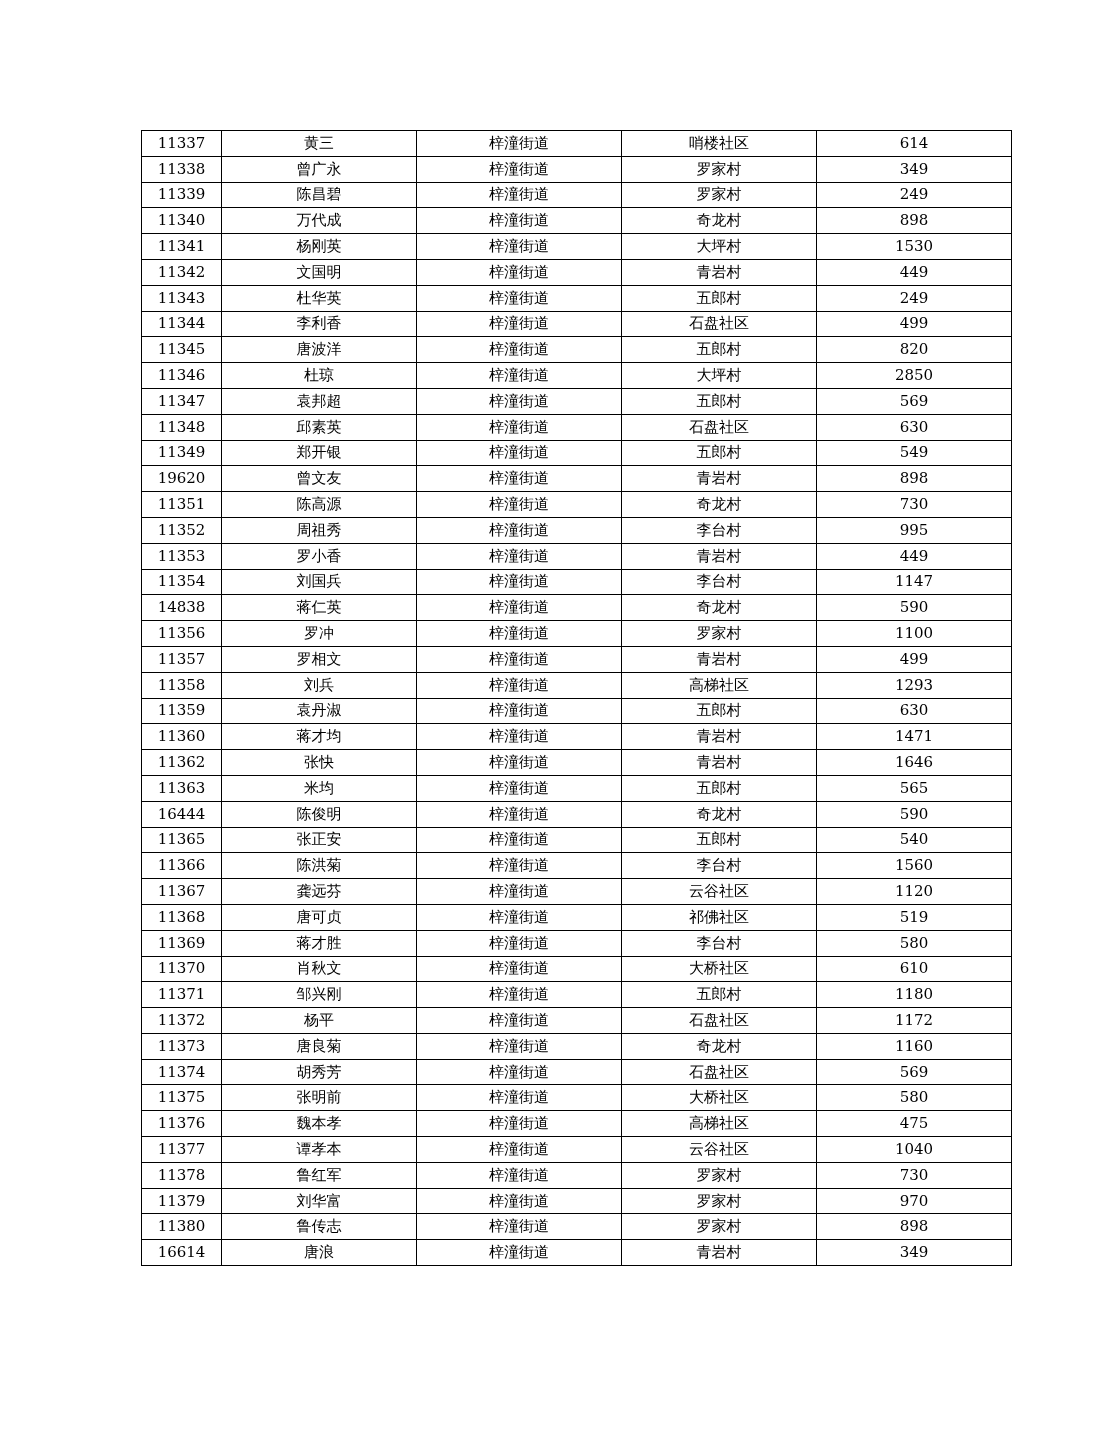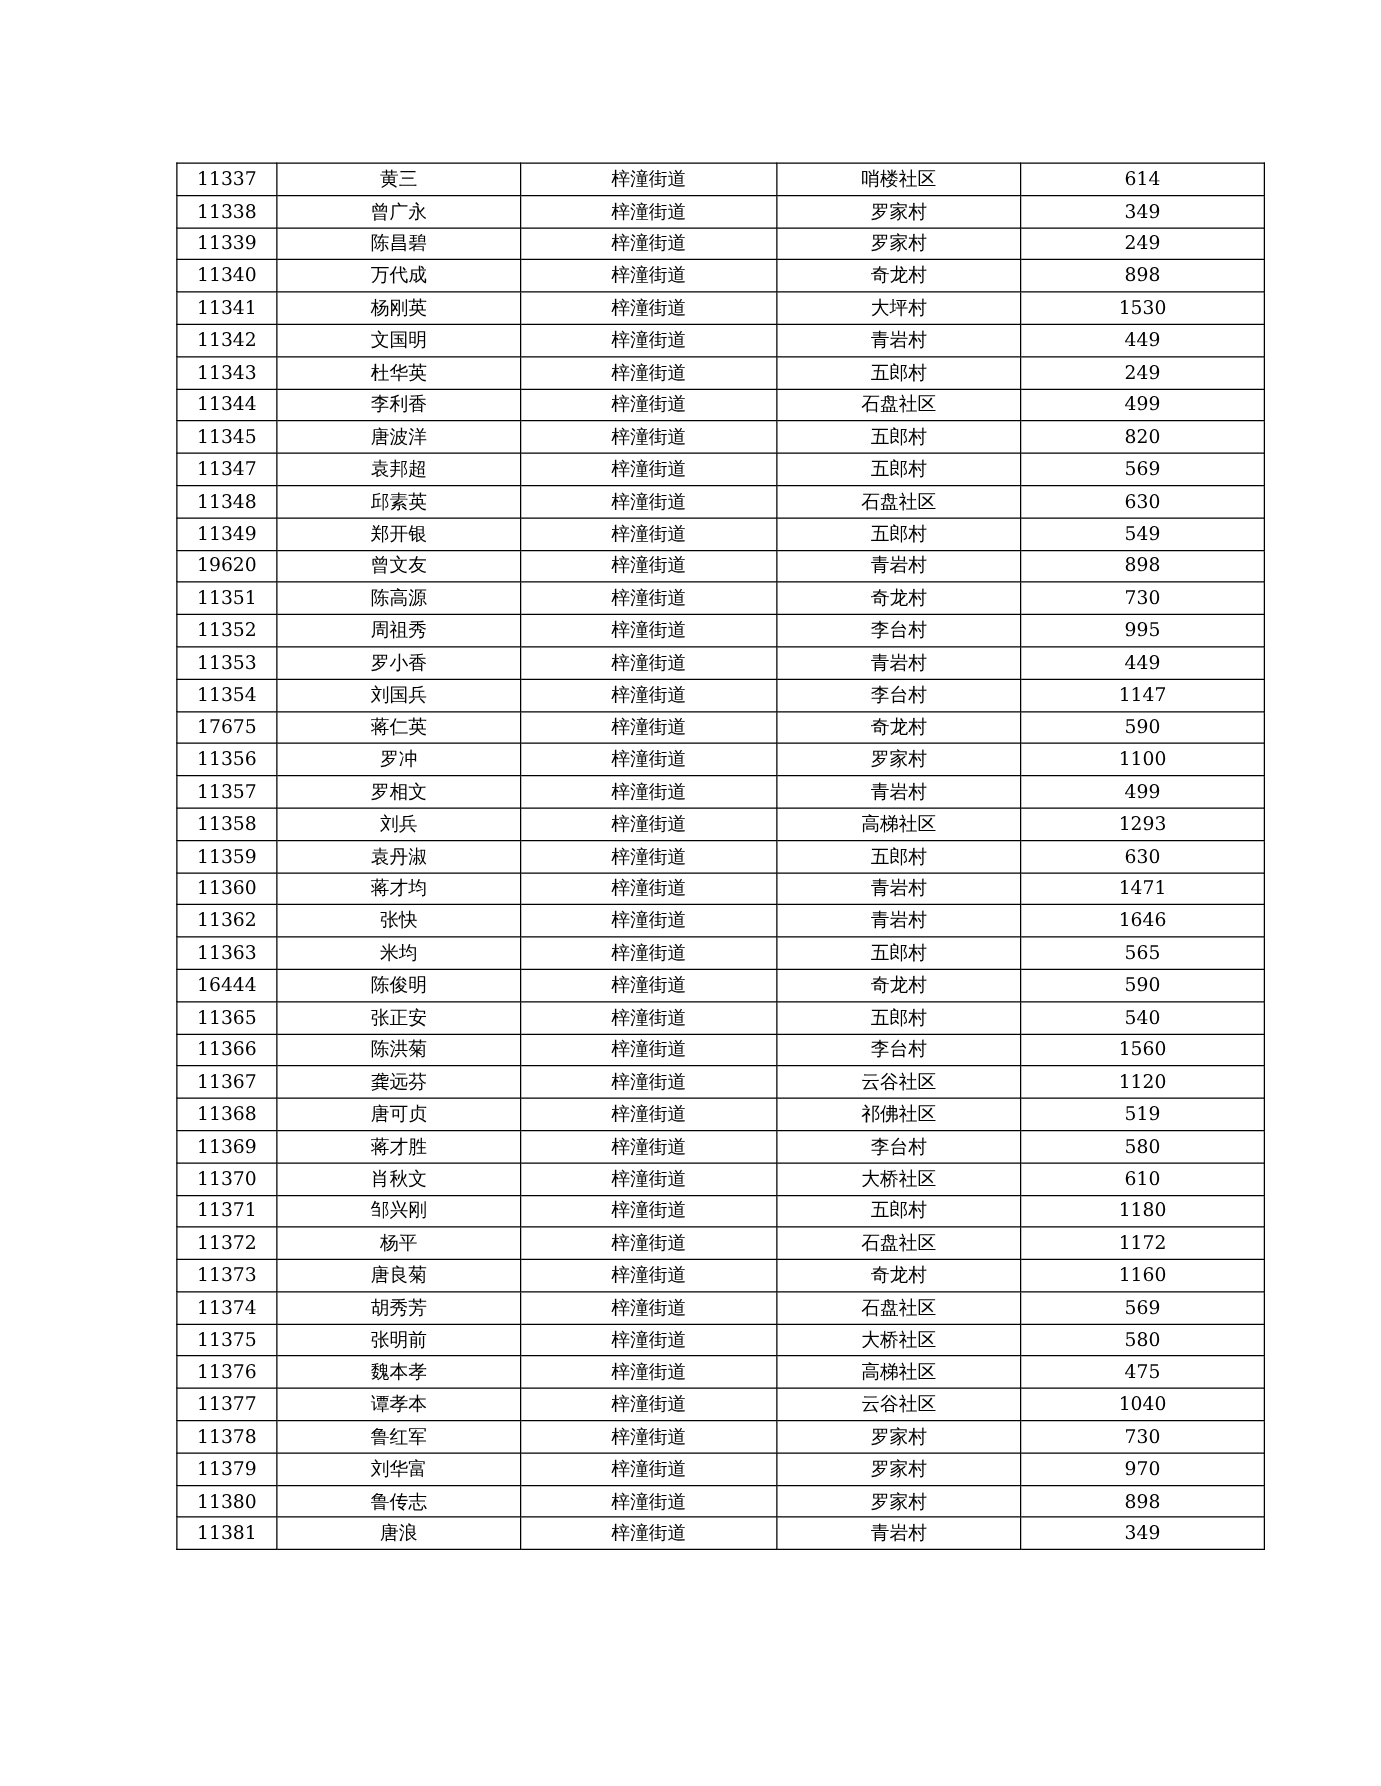--- a/index.html
+++ b/index.html
@@ -112,20 +112,27 @@
           <td>499</td>
         </tr>
         <tr>
           <td>11345</td>
           <td>唐波洋</td>
           <td>梓潼街道</td>
           <td>五郎村</td>
           <td>820</td>
         </tr>
         <tr>
+          <td>11346</td>
+          <td>杜琼</td>
+          <td>梓潼街道</td>
+          <td>大坪村</td>
+          <td>2850</td>
+        </tr>
+        <tr>
           <td>11347</td>
           <td>袁邦超</td>
           <td>梓潼街道</td>
           <td>五郎村</td>
           <td>569</td>
         </tr>
         <tr>
           <td>11348</td>
           <td>邱素英</td>
           <td>梓潼街道</td>
@@ -168,21 +175,21 @@
           <td>449</td>
         </tr>
         <tr>
           <td>11354</td>
           <td>刘国兵</td>
           <td>梓潼街道</td>
           <td>李台村</td>
           <td>1147</td>
         </tr>
         <tr>
-          <td>17675</td>
+          <td>14838</td>
           <td>蒋仁英</td>
           <td>梓潼街道</td>
           <td>奇龙村</td>
           <td>590</td>
         </tr>
         <tr>
           <td>11356</td>
           <td>罗冲</td>
           <td>梓潼街道</td>
           <td>罗家村</td>
@@ -343,21 +350,21 @@
           <td>970</td>
         </tr>
         <tr>
           <td>11380</td>
           <td>鲁传志</td>
           <td>梓潼街道</td>
           <td>罗家村</td>
           <td>898</td>
         </tr>
         <tr>
-          <td>11381</td>
+          <td>16614</td>
           <td>唐浪</td>
           <td>梓潼街道</td>
           <td>青岩村</td>
           <td>349</td>
         </tr>
       </tbody>
   </table>
 </div>
 
 </body></html>

